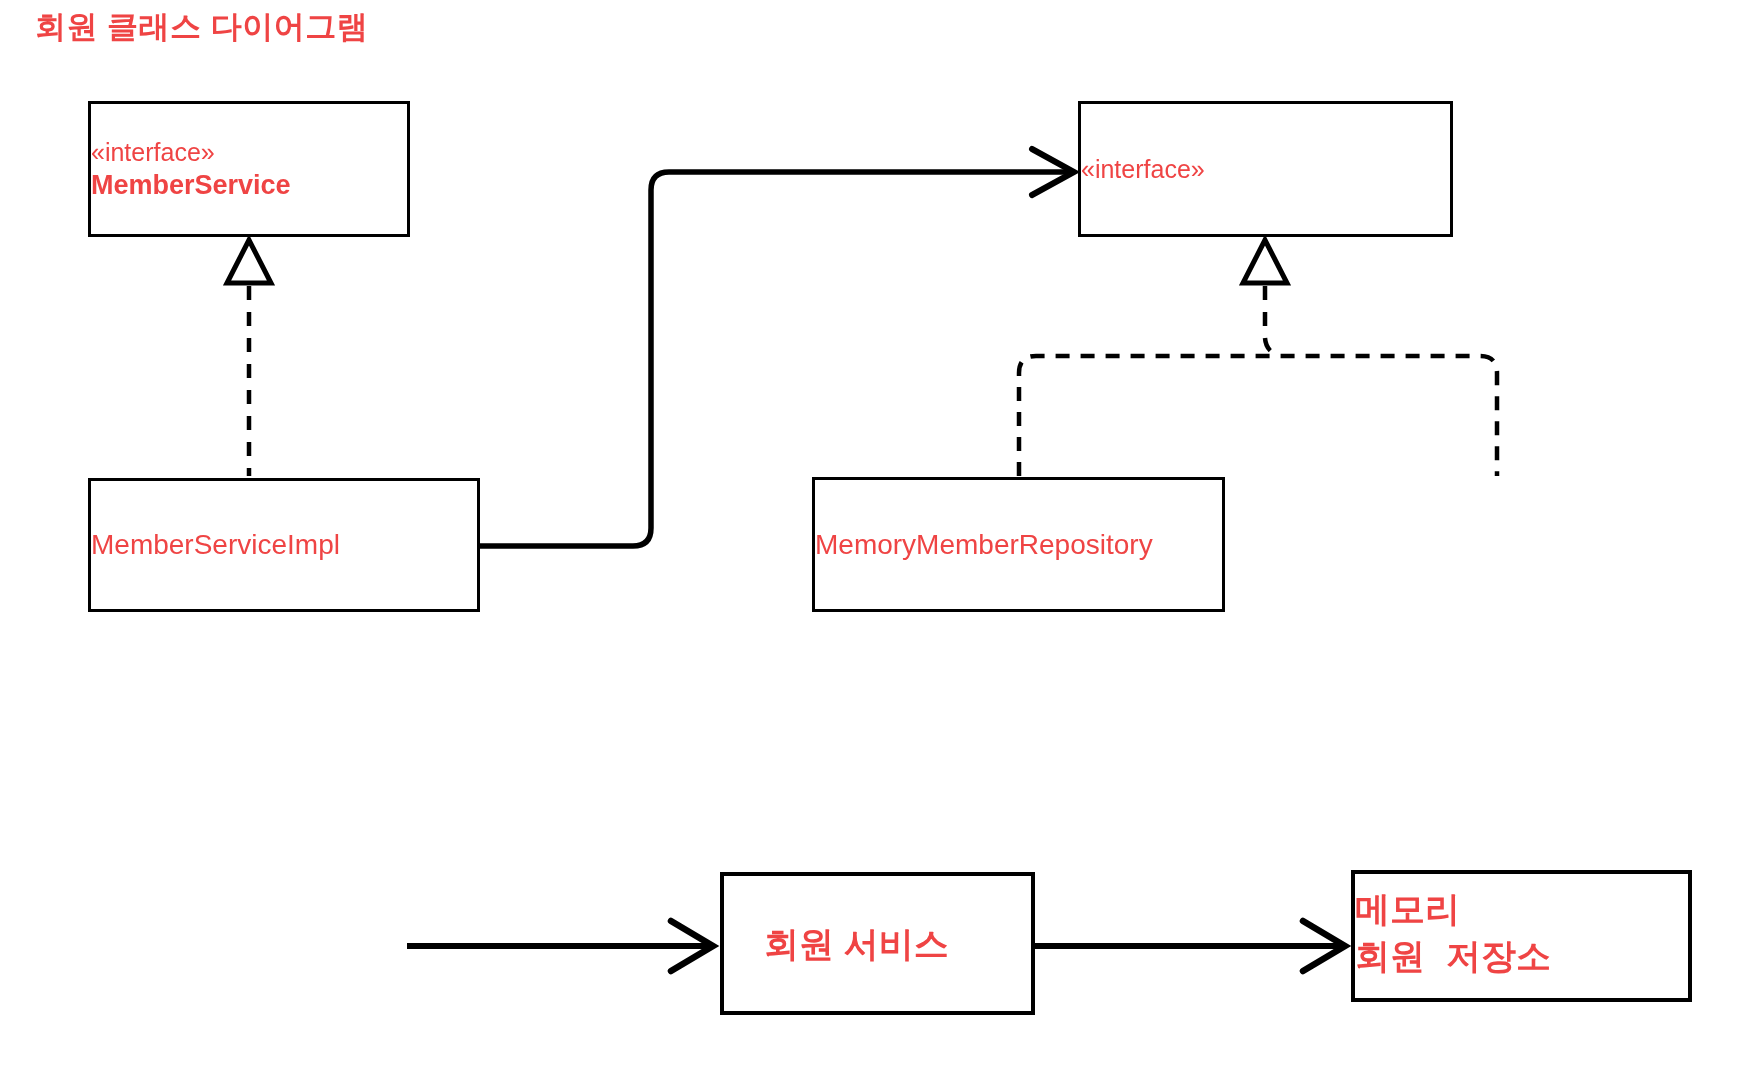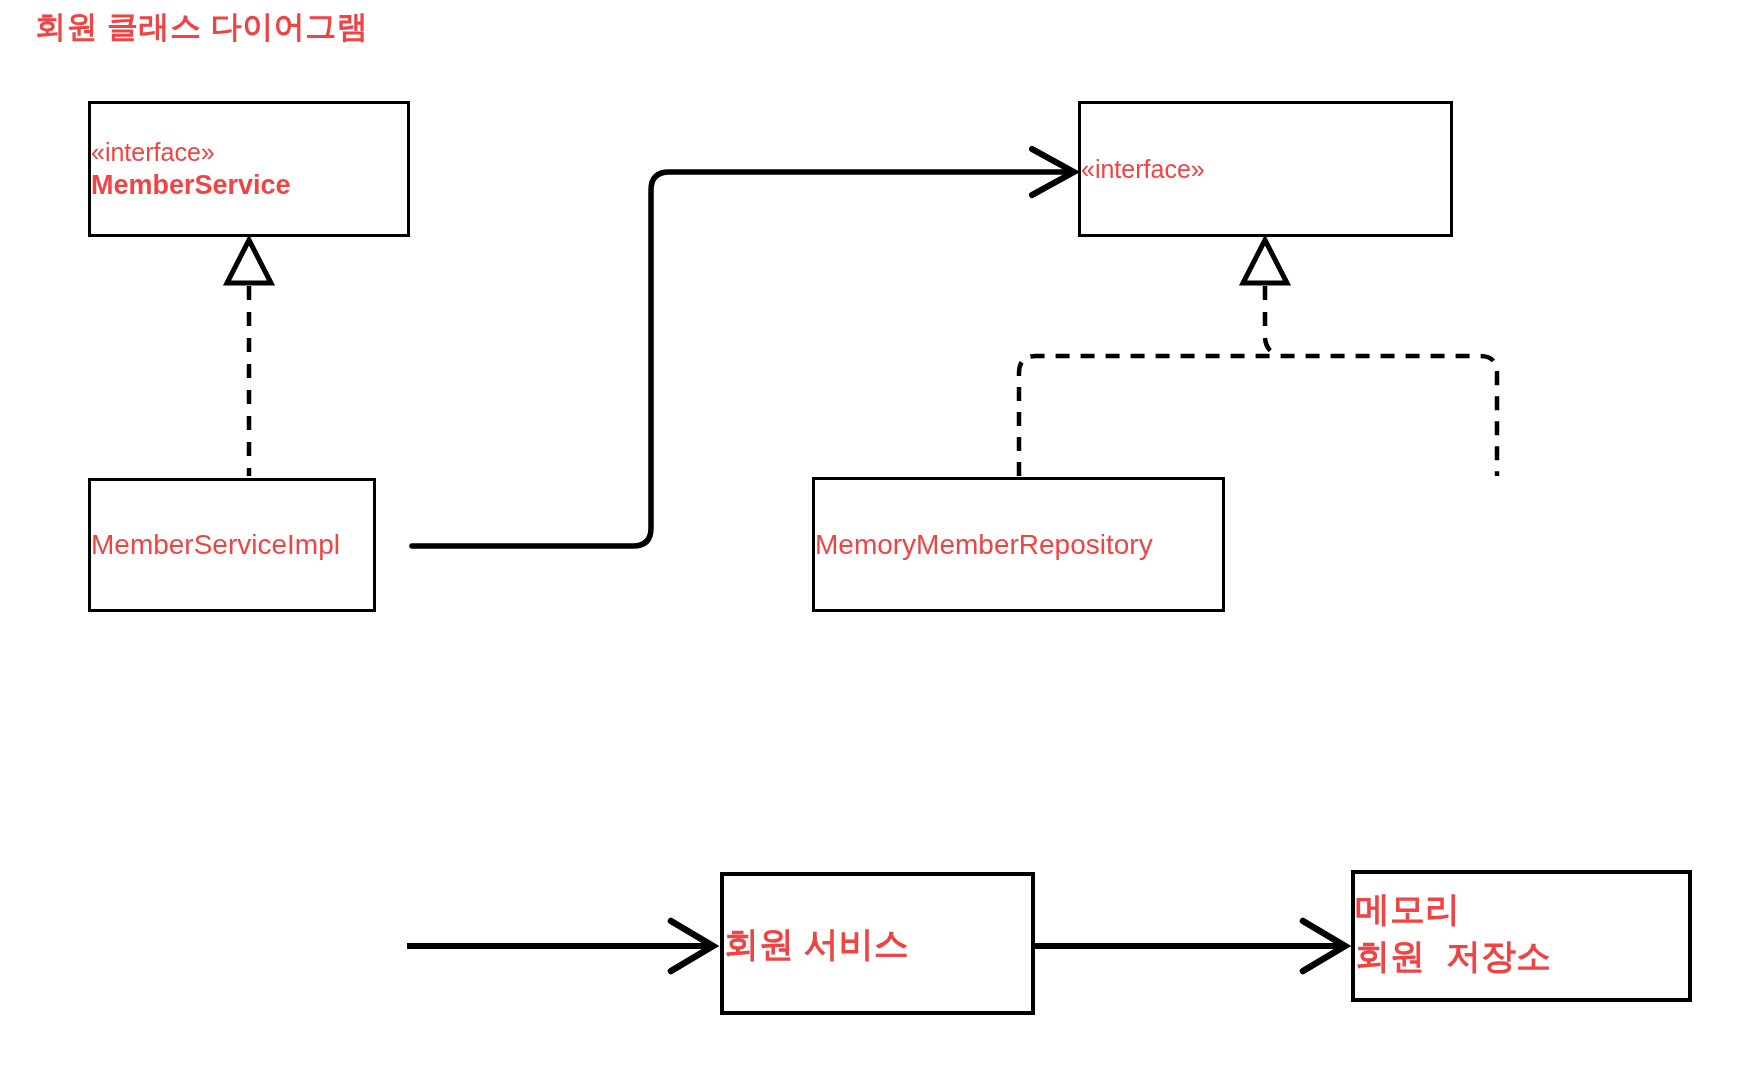--- a/index.html
+++ b/index.html
@@ -95,32 +95,32 @@
 
   <div class="node" style="left:88px; top:101px; width:322px; height:136px;">
     <div class="stereo">«interface»</div>
     <div class="iname">MemberService</div>
   </div>
 
   <div class="node" style="left:1078px; top:101px; width:375px; height:136px;">
     <div class="stereo">«interface»</div>
   </div>
 
-  <div class="node" style="left:88px; top:478px; width:288px; height:134px;">
+  <div class="node" style="left:88px; top:478px; width:392px; height:134px;">
     <div class="cname">MemberServiceImpl</div>
   </div>
 
   <div class="node" style="left:812px; top:477px; width:413px; height:135px;">
     <div class="cname">MemoryMemberRepository</div>
   </div>
 
 
 
 
-  <div class="node obj" style="left:720px; top:872px; width:315px; height:143px;">
+  <div class="node obj" style="left:720px; top:872px; width:315px; height:143px;padding-left:40px;">
     <div class="oname">회원 서비스</div>
   </div>
 
   <div class="node obj" style="left:1351px; top:870px; width:341px; height:132px;font-family:Liberation Mono, monospace;">
     <div class="oname">메모리</div>
     <div class="oname">회원 저장소</div>
   </div>
 
 </div>
 

